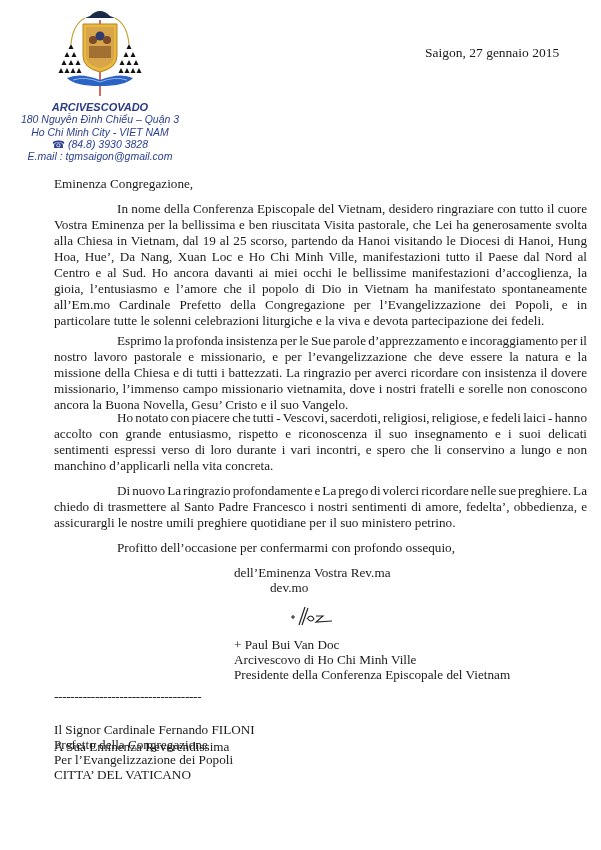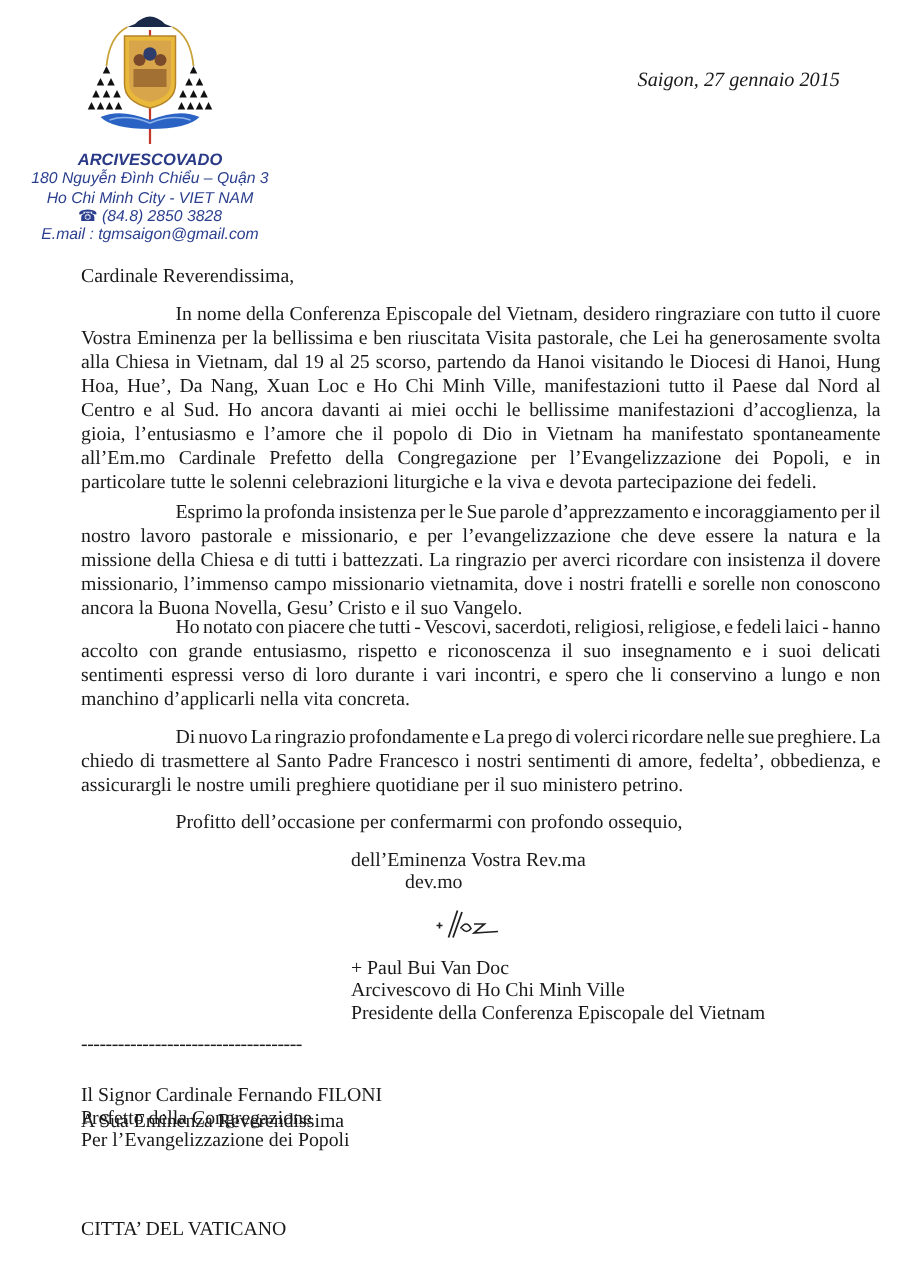--- a/index.html
+++ b/index.html
@@ -5,21 +5,21 @@
   html, body { margin: 0; padding: 0; background: #ffffff; }
   body { width: 601px; height: 850px; position: relative; overflow: hidden;
          font-family: "Liberation Serif", "DejaVu Serif", serif; color: #1a1a1a; }
   .abs { position: absolute; }
   
   #crest { left: 55px; top: 6px; width: 90px; height: 92px; }
   .lh { position: absolute; left: 20px; width: 160px; text-align: center;
         font-family: "Liberation Sans", "DejaVu Sans", sans-serif; font-size: 10.5px;
         color: #2b3f8e; line-height: 12.5px; font-style: italic; }
   .lh.title { font-weight: bold; font-size: 11px; color: #2a3a86; }
-  #date { left: 425px; top: 45px; font-style: italic; font-size: 13.5px; }
+  #date { left: 425px; top: 45px; font-size: 13.5px; }
   
   .ln { position: absolute; left: 54px; width: 533px; font-size: 13.2px; line-height: 16px;
         white-space: nowrap; text-align-last: justify; text-align: justify; }
   .ln.last { text-align-last: left; }
   .ln.indent { left: 117px; width: 470px; }
   .sig { position: absolute; font-size: 13.2px; line-height: 16px; white-space: nowrap; }
   #signature { left: 288px; top: 605px; width: 50px; height: 24px; }
 </style>
 </head>
 <body>
@@ -67,28 +67,28 @@
     <rect x="34" y="40" width="22" height="12" fill="#8a5a2a" opacity="0.7"></rect>
 
     <path d="M12 72 Q25 66 45 74 Q65 66 78 72 Q70 80 45 80 Q20 80 12 72 Z" fill="#2b63c4"></path>
     <path d="M18 74 Q30 70 45 76 Q60 70 72 74" stroke="#8fb3ea" stroke-width="1" fill="none"></path>
   </svg>
   <div class="lh title" style="top:101px;">ARCIVESCOVADO</div>
   <div class="lh" style="top:113px;">180 Nguyễn Đình Chiểu – Quận 3</div>
   <div class="lh" style="top:126px;">Ho Chi Minh City - VIET NAM</div>
   <div class="lh" style="top:138px;">
     <span>☎</span>
-    <span>(84.8) 2850 3828</span>
+    <span>(84.8) 3930 3828</span>
   </div>
   <div class="lh" style="top:150px;">E.mail : tgmsaigon@gmail.com</div>
 </div>
 
 <div id="date" class="abs">Saigon, 27 gennaio 2015</div>
 
-<div class="ln last" style="top:176px;">Cardinale Reverendissima,</div>
+<div class="ln last" style="top:176px;">Eminenza Congregazione,</div>
 
 <div>
   <div class="ln indent" style="top: 201px; white-space: normal;"><span style="white-space: nowrap; word-spacing: 0px;">In nome della Conferenza Episcopale del Vietnam, desidero ringraziare con tutto il cuore</span></div>
   <div class="ln" style="top: 217px; white-space: normal;"><span style="white-space: nowrap; word-spacing: 0px;">Vostra Eminenza per la bellissima e ben riuscitata Visita pastorale, che Lei ha generosamente svolta</span></div>
   <div class="ln" style="top: 233px; white-space: normal;"><span style="white-space: nowrap; word-spacing: 0px;">alla Chiesa in Vietnam, dal 19 al 25 scorso, partendo da Hanoi visitando le Diocesi di Hanoi, Hung</span></div>
   <div class="ln" style="top: 249px; white-space: normal;"><span style="white-space: nowrap; word-spacing: 0px;">Hoa, Hue’, Da Nang, Xuan Loc e Ho Chi Minh Ville, manifestazioni tutto il Paese dal Nord al</span></div>
   <div class="ln" style="top: 265px; white-space: normal;"><span style="white-space: nowrap; word-spacing: 0px;">Centro e al Sud. Ho ancora davanti ai miei occhi le bellissime manifestazioni d’accoglienza, la</span></div>
   <div class="ln" style="top: 281px; white-space: normal;"><span style="white-space: nowrap; word-spacing: 0px;">gioia, l’entusiasmo e l’amore che il popolo di Dio in Vietnam ha manifestato spontaneamente</span></div>
   <div class="ln" style="top: 297px; white-space: normal;"><span style="white-space: nowrap; word-spacing: 0px;">all’Em.mo Cardinale Prefetto della Congregazione per l’Evangelizzazione dei Popoli, e in</span></div>
   <div class="ln last" style="top:313px;">particolare tutte le solenni celebrazioni liturgiche e la viva e devota partecipazione dei fedeli.</div>
@@ -130,14 +130,14 @@
 <div class="sig" style="left:234px; top:637px;">+ Paul Bui Van Doc</div>
 <div class="sig" style="left:234px; top:652px;">Arcivescovo di Ho Chi Minh Ville</div>
 <div class="sig" style="left:234px; top:667px;">Presidente della Conferenza Episcopale del Vietnam</div>
 
 <div>
   <div class="sig" style="left:54px; top:688px; letter-spacing:-0.3px;">------------------------------------</div>
   <div class="sig" style="left:54px; top:707px;margin-top:32px;">A Sua Eminenza Reverendissima</div>
   <div class="sig" style="left:54px; top:722px;">Il Signor Cardinale Fernando FILONI</div>
   <div class="sig" style="left:54px; top:737px;">Prefetto della Congregazione</div>
   <div class="sig" style="left:54px; top:752px;">Per l’Evangelizzazione dei Popoli</div>
-  <div class="sig" style="left:54px; top:767px;margin-top:44px;">CITTA’ DEL VATICANO</div>
+  <div class="sig" style="left:54px; top:767px;">CITTA’ DEL VATICANO</div>
 </div>
 
 </body></html>

